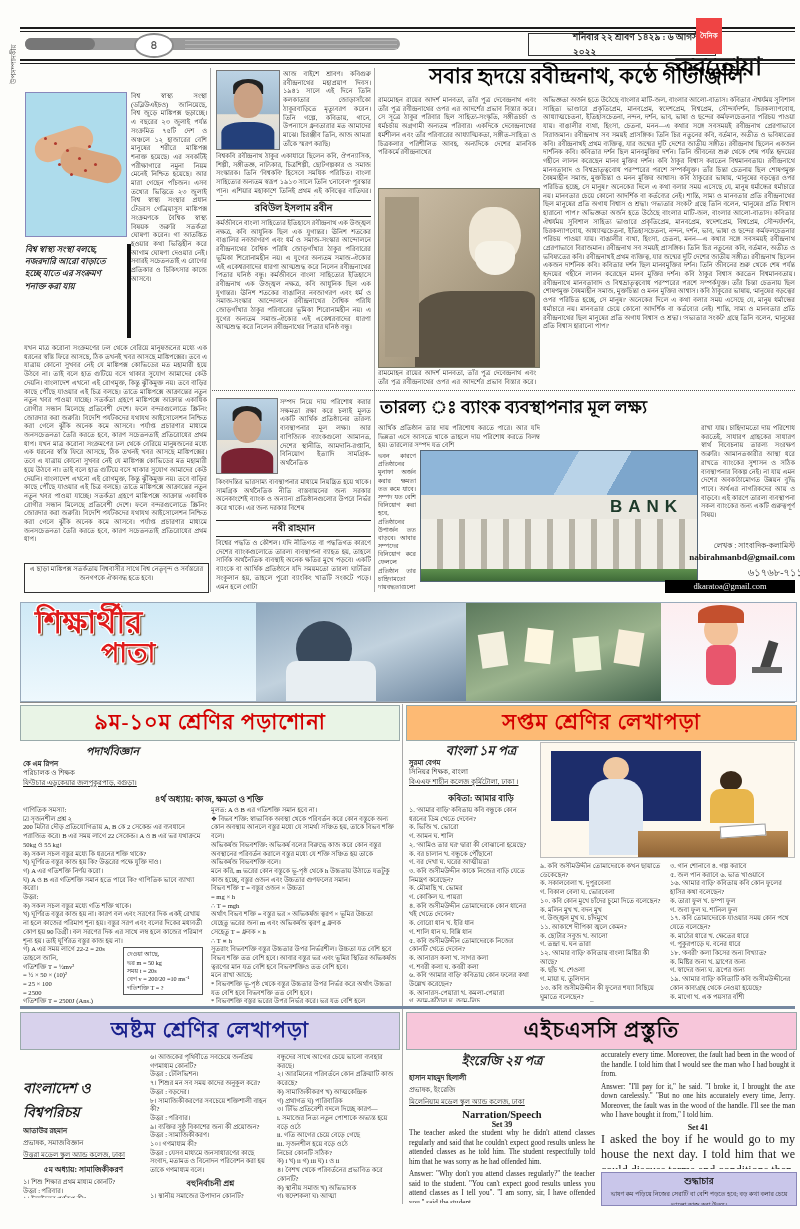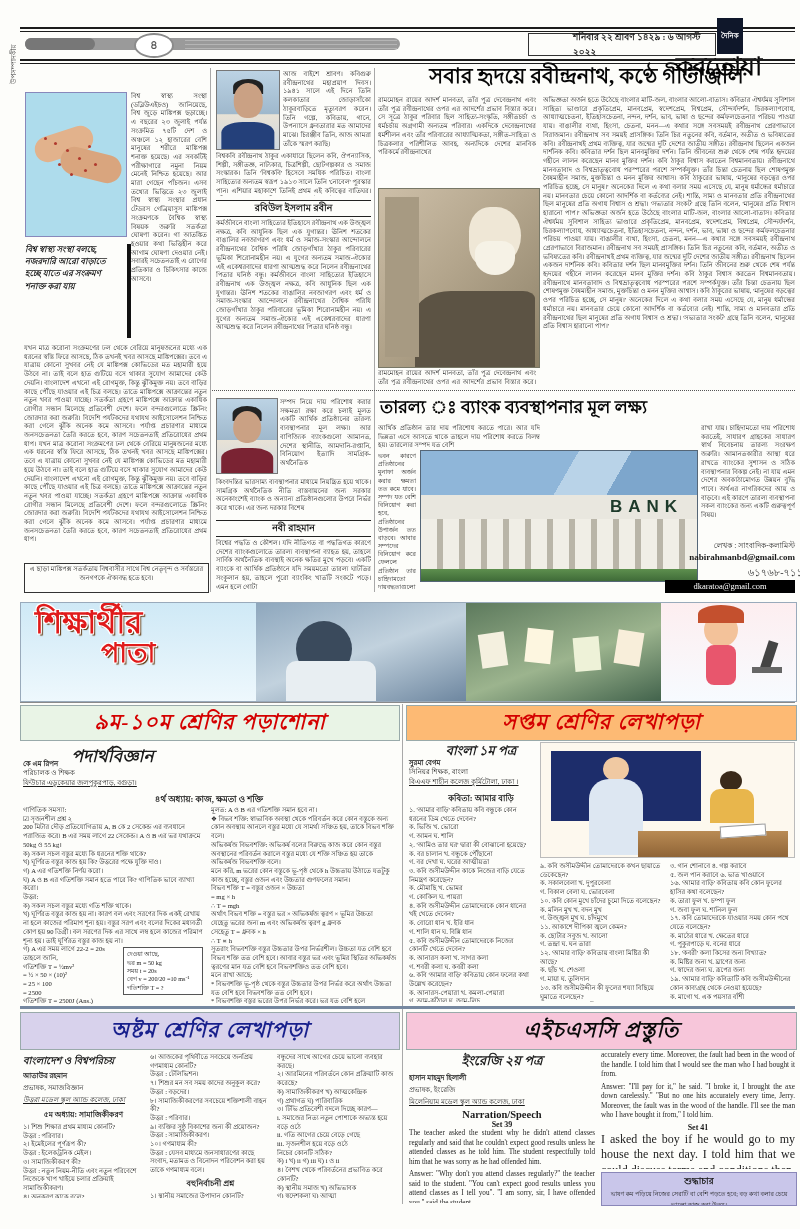--- a/index.html
+++ b/index.html
@@ -12,21 +12,21 @@
   .grayrule{background:#9a9a9a;}
   .hl{font-weight:bold;color:#050505;}
   .center{text-align:center;}
   .right{text-align:right;}
   .ital{font-style:italic;}
   .serifb{font-family:"Liberation Serif",serif;font-weight:bold;}
   .boxed{border:1px solid #333;padding-left:44px;}
   .dotted{border-top:1.5px dotted #555;}
   .vline{background:#a8a8a8;width:1px;}
   .sechead{display:flex;align-items:center;justify-content:center;border:1px solid #9aa;
-           font-weight:bold;font-style:italic;font-size:21px;letter-spacing:1px;}
+           font-weight:bold;font-size:21px;letter-spacing:1px;}
   .given{float:right;border:1px solid #555;padding:2px 3px;width:72px;font-size:6.2px;
          line-height:1.35;margin:2px 0 2px 3px;background:#fff;white-space:pre-line;text-align:left;}
   .photo{overflow:hidden;position:absolute;}
   .authorphoto{background:linear-gradient(180deg,#bcd3e4 0%,#9fb8cc 55%,#e8e2d6 56%,#cfd8e0 100%);
                border:1px solid #777;}
   .authorphoto .head{position:absolute;left:50%;top:16%;width:46%;height:44%;transform:translateX(-50%);
                border-radius:50% 50% 46% 46%;background:#caa184;}
   .authorphoto .hair{position:absolute;left:50%;top:10%;width:48%;height:20%;transform:translateX(-50%);
                border-radius:50% 50% 0 0;background:#222;}
   .authorphoto .suit{position:absolute;left:50%;bottom:0;width:86%;height:34%;transform:translateX(-50%);
@@ -53,21 +53,21 @@
        display:flex;align-items:center;justify-content:center;font-weight:bold;font-size:12px;color:#555;">
       <span>৪</span>
     </div>
   <div class="abs" style="left:185px;top:40px;width:212px;height:9px;background:repeating-linear-gradient(180deg,#b5b5b5 0 1px,transparent 1px 4px);"></div>
 
   <div class="abs boxed" style="left:528px;top:33px;width:142px;height:21px;display:flex;align-items:center;justify-content:center;">
     <span style="font-size:9px;font-weight:bold;">শনিবার ২২ শ্রাবণ ১৪২৯ : ৬ আগস্ট ২০২২</span>
   </div>
 
   <div class="abs" style="left:676px;top:18px;width:119px;height:40px;">
-    <div style="background:#0f172a;color:#fff;font-size:7px;font-weight:bold;display:inline-block;padding:12px 4px;margin-left:41px;">দৈনিক</div>
+    <div style="background:#ef4444;color:#fff;font-size:7px;font-weight:bold;display:inline-block;padding:12px 4px;margin-left:20px;">দৈনিক</div>
     <div style="font-size:25px;font-weight:bold;letter-spacing:-1px;line-height:1;color:#050505;">করতোয়া</div>
   </div>
 
   <div class="abs rule" style="left:20px;top:59px;width:775px;height:2px;"></div>
   <div class="abs rule" style="left:20px;top:63px;width:775px;height:1px;"></div>
 
   <div class="abs vline" style="left:210px;top:68px;height:524px;"></div>
   <div class="abs vline" style="left:374px;top:68px;height:524px;"></div>
 
 
@@ -171,21 +171,21 @@
       <div style="position:absolute;right:14px;top:64px;width:30px;height:6px;background:#666;"></div>
     </div>
   </div>
 
   <div class="abs" style="left:20px;top:702px;width:775px;height:1px;background:#8a8a8a;"></div>
   <div class="abs vline" style="left:402px;top:704px;height:500px;"></div>
   <div class="abs" style="left:20px;top:1006px;width:775px;height:3px;background:#7688a0;"></div>
 
   <div class="abs sechead" style="left:20px;top:705px;width:378px;height:34px;background:#e9f4e6;color:#d40000;">৯ম-১০ম শ্রেণির পড়াশোনা</div>
 
-  <div class="abs center serifb ital" style="left:20px;top:743px;width:185px;font-size:17px;">পদার্থবিজ্ঞান</div>
+  <div class="abs center serifb ital" style="left:20px;top:743px;width:185px;font-size:11px;">পদার্থবিজ্ঞান</div>
   <div class="abs" style="left:23px;top:760px;width:150px;font-size:7px;line-height:1.35;">
     <div style="font-weight:bold;">কে এম রিপন</div>
     <div>পরিচালক ও শিক্ষক</div>
     <div style="text-decoration:underline;">ফিউচার এডুকেয়ার জলপুকুরপাড়, বগুড়া।</div>
   </div>
   <div class="abs center serifb" style="left:20px;top:793px;width:378px;font-size:8.6px;">৪র্থ অধ্যায়: কাজ, ক্ষমতা ও শক্তি</div>
 
   <div class="abs" style="left:23px;top:806px;width:180px;height:198px;overflow:hidden;">
     <div class="t pre">গাণিতিক সমস্যা:
 ☑ সৃজনশীল প্রশ্ন ২
@@ -310,24 +310,24 @@
 গ. স্বাদের জন্য   ঘ. রূপের জন্য
 ১৯. 'আমার বাড়ি' কবিতাটি কবি জসীমউদ্দীনের কোন কাব্যগ্রন্থ থেকে নেওয়া হয়েছে?
 ক. মাগো   খ. এক পয়সার বাঁশী
 গ. অনুরে   ঘ. হাসু</div>
 
   </div>
 
   <div class="abs sechead" style="left:20px;top:1012px;width:378px;height:36px;background:#d8d2ec;color:#18208c;">অষ্টম শ্রেণির লেখাপড়া</div>
 
   <div class="abs" style="left:23px;top:1053px;width:121px;height:145px;overflow:hidden;">
-    <div class="serifb ital" style="font-size:10px;">বাংলাদেশ ও বিশ্বপরিচয়</div>
+    <div class="serifb ital" style="font-size:14px;margin-top:24px;">বাংলাদেশ ও বিশ্বপরিচয়</div>
     <div style="font-size:7px;font-weight:bold;">আতাউর রহমান</div>
     <div style="font-size:7px;">প্রভাষক, সমাজবিজ্ঞান</div>
-    <div style="font-size:7px;text-decoration:underline;margin-bottom:2px;font-style:italic;">উত্তরা মডেল স্কুল অ্যান্ড কলেজ, ঢাকা</div>
+    <div style="font-size:7px;text-decoration:underline;margin-bottom:2px;">উত্তরা মডেল স্কুল অ্যান্ড কলেজ, ঢাকা</div>
     <div class="center serifb" style="font-size:7.6px;margin-bottom:2px;">৫ম অধ্যায়: সামাজিকীকরণ</div>
     <div class="t pre">১। শিশু শিক্ষার প্রথম মাধ্যম কোনটি?
 উত্তর : পরিবার।
 ২। ইমেইলের পূর্ণরূপ কী?
 উত্তর : ইলেকট্রনিক মেইল।
 ৩। সামাজিকীকরণ কী?
 উত্তর : নতুন নিয়ম-নীতি এবং নতুন পরিবেশে নিজেকে খাপ খাইয়ে চলার প্রক্রিয়াই সামাজিকীকরণ।
 ৪। অনুকরণ কাকে বলে?
 উত্তর : যখন একজনের আচার-আচরণ ও কাজ অন্যজন হুবহু নকল করে তখন তাকে অনুকরণ বলে।
 ৫। ই-ব্যাংকিং?

